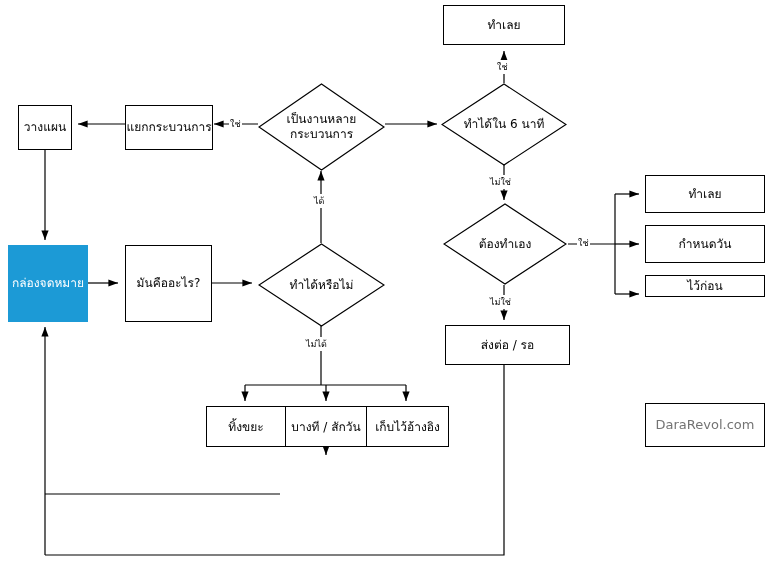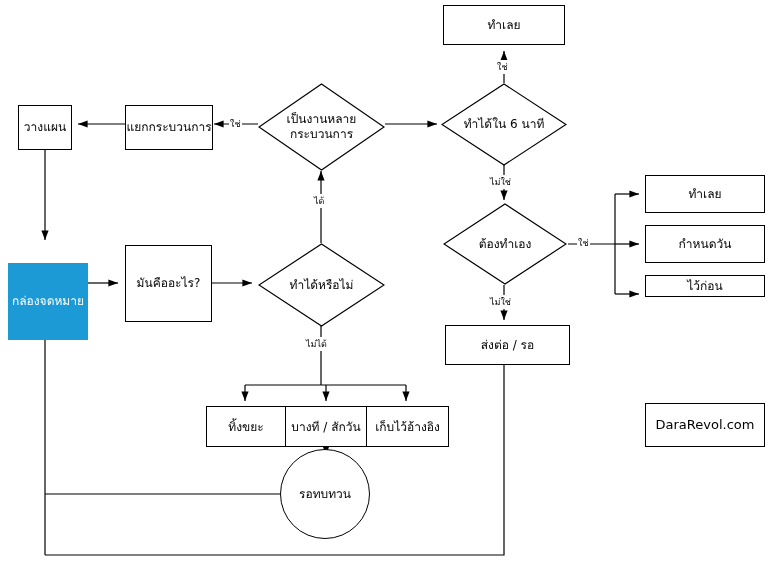--- a/index.html
+++ b/index.html
@@ -86,21 +86,21 @@
     border: 1px solid #000000;
     background: #ffffff;
     display: flex;
     align-items: center;
     justify-content: center;
     font-size: 12px;
     color: #000000;
   }
   .watermark {
     font-size: 13px;
-    color: #000000;
+    color: #737373;
     text-align: center;
   }
 </style>
 </head>
 <body>
 
 <div id="canvas">
 
   <svg id="edges" viewBox="0 0 771 569" width="771" height="569">
     <defs>
@@ -153,21 +153,21 @@
   </svg>
 
   <div class="node box" style="left:18px;  top:105px; width:54px;  height:45px;">
     <span>วางแผน</span>
   </div>
 
   <div class="node box" style="left:125px; top:105px; width:88px; height:45px;">
     <span>แยกกระบวนการ</span>
   </div>
 
-  <div class="node box filled" style="left:8px; top:245px; width:80px; height:77px;margin-top:18px;">
+  <div class="node box filled" style="left:8px; top:245px; width:80px; height:77px;">
     <span>กล่องจดหมาย</span>
   </div>
 
   <div class="node box" style="left:125px; top:245px; width:87px; height:77px;">
     <span>มันคืออะไร?</span>
   </div>
 
   <div class="node box" style="left:443px; top:5px; width:122px; height:40px;">
     <span>ทำเลย</span>
   </div>
@@ -191,23 +191,20 @@
   <div class="row-cell" style="left:206px; top:406px; width:80px; height:41px;">
     <span>ทิ้งขยะ</span>
   </div>
   <div class="row-cell" style="left:285px; top:406px; width:82px; height:41px;">
     <span>บางที / สักวัน</span>
   </div>
   <div class="row-cell" style="left:366px; top:406px; width:83px; height:41px;">
     <span>เก็บไว้อ้างอิง</span>
   </div>
 
-  <div class="node circle" style="left:280px; top:449px; width:90px; height:90px;">
-    <span>รอทบทวน</span>
-  </div>
 
   <div class="diamond-wrap" style="left:258px; top:83px; width:127px; height:88px;">
     <svg width="127" height="88" viewBox="0 0 127 88">
       <polygon points="63.5,1 126,44 63.5,87 1,44" fill="#ffffff" stroke="#000000" stroke-width="1.2"></polygon>
     </svg>
     <div class="diamond-label">
       <div>
         <div>เป็นงานหลาย</div>
         <div>กระบวนการ</div>
       </div>

